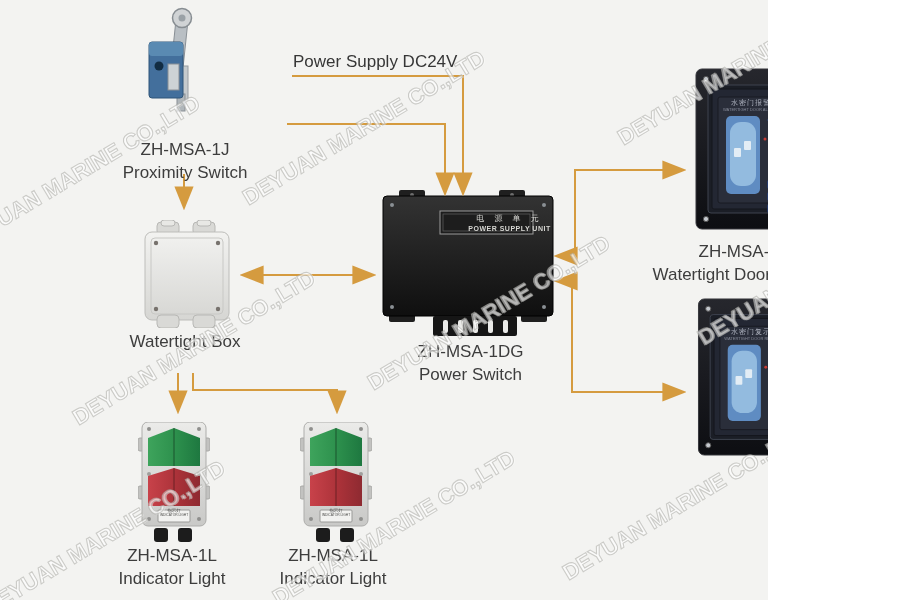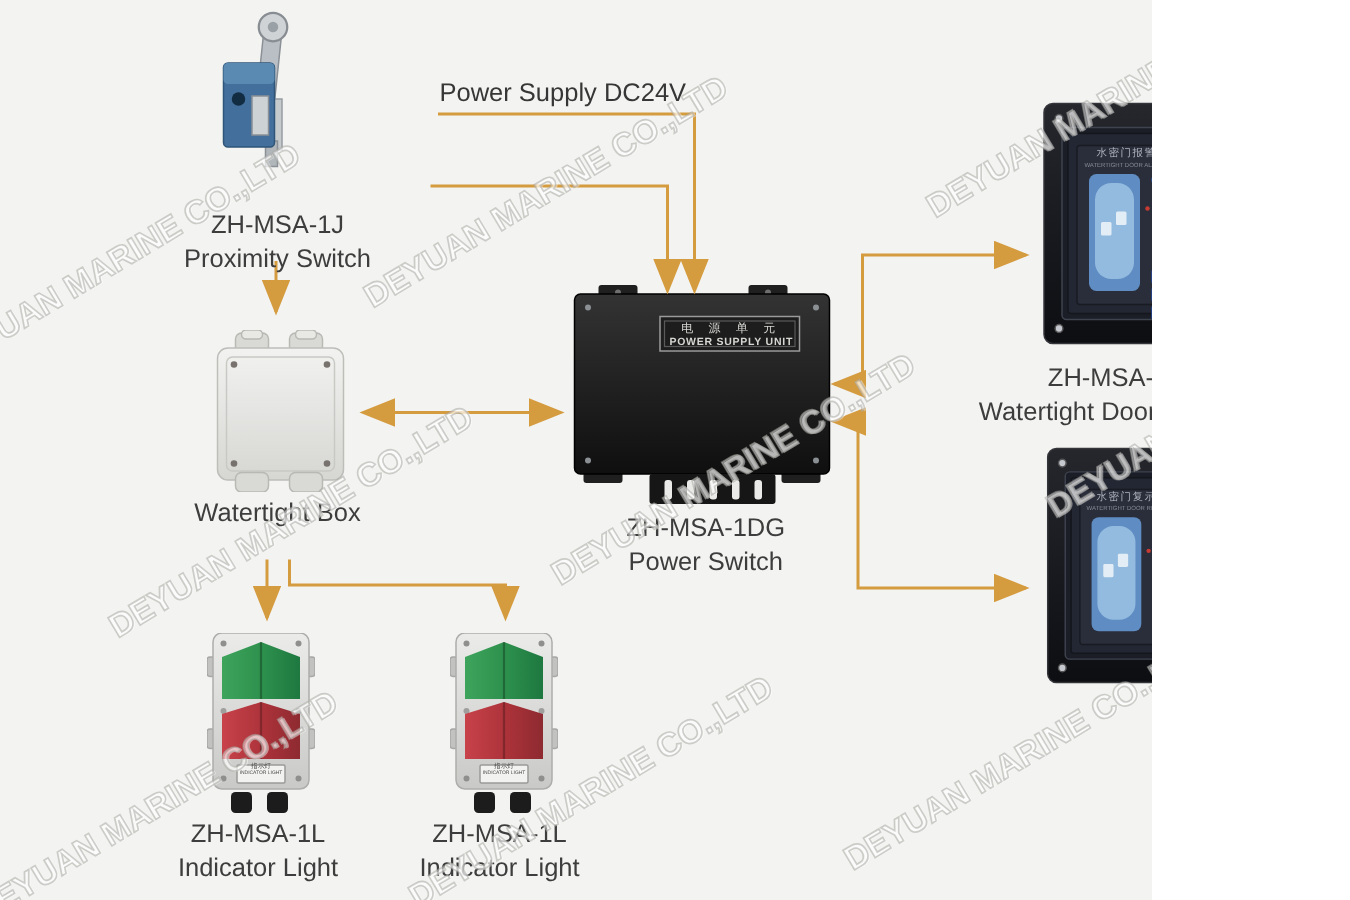--- a/index.html
+++ b/index.html
@@ -222,21 +222,21 @@
   </div>
   <div class="lbl" style="left:77px; top:544px; width:190px">
     <div>ZH-MSA-1L</div>
     <div>Indicator Light</div>
   </div>
   <div class="lbl" style="left:238px; top:544px; width:190px">
     <div>ZH-MSA-1L</div>
     <div>Indicator Light</div>
   </div>
 
-  <div class="plate-txt ps-plate" style="left:440px; top:213px; width:95px">
+  <div class="plate-txt ps-plate" style="left:462px; top:213px; width:95px">
     <div class="cn">电 源 单 元</div>
     <div class="en">POWER SUPPLY UNIT</div>
   </div>
   <div class="plate-txt panel-title" style="left:718px; top:99px; width:74px">
     <div class="cn">水密门报警器</div>
     <div class="en">WATERTIGHT DOOR ALARM UNIT</div>
   </div>
   <div class="plate-txt panel-title" style="left:719px; top:328px; width:72px">
     <div class="cn">水密门复示器</div>
     <div class="en">WATERTIGHT DOOR REPEATER</div>

